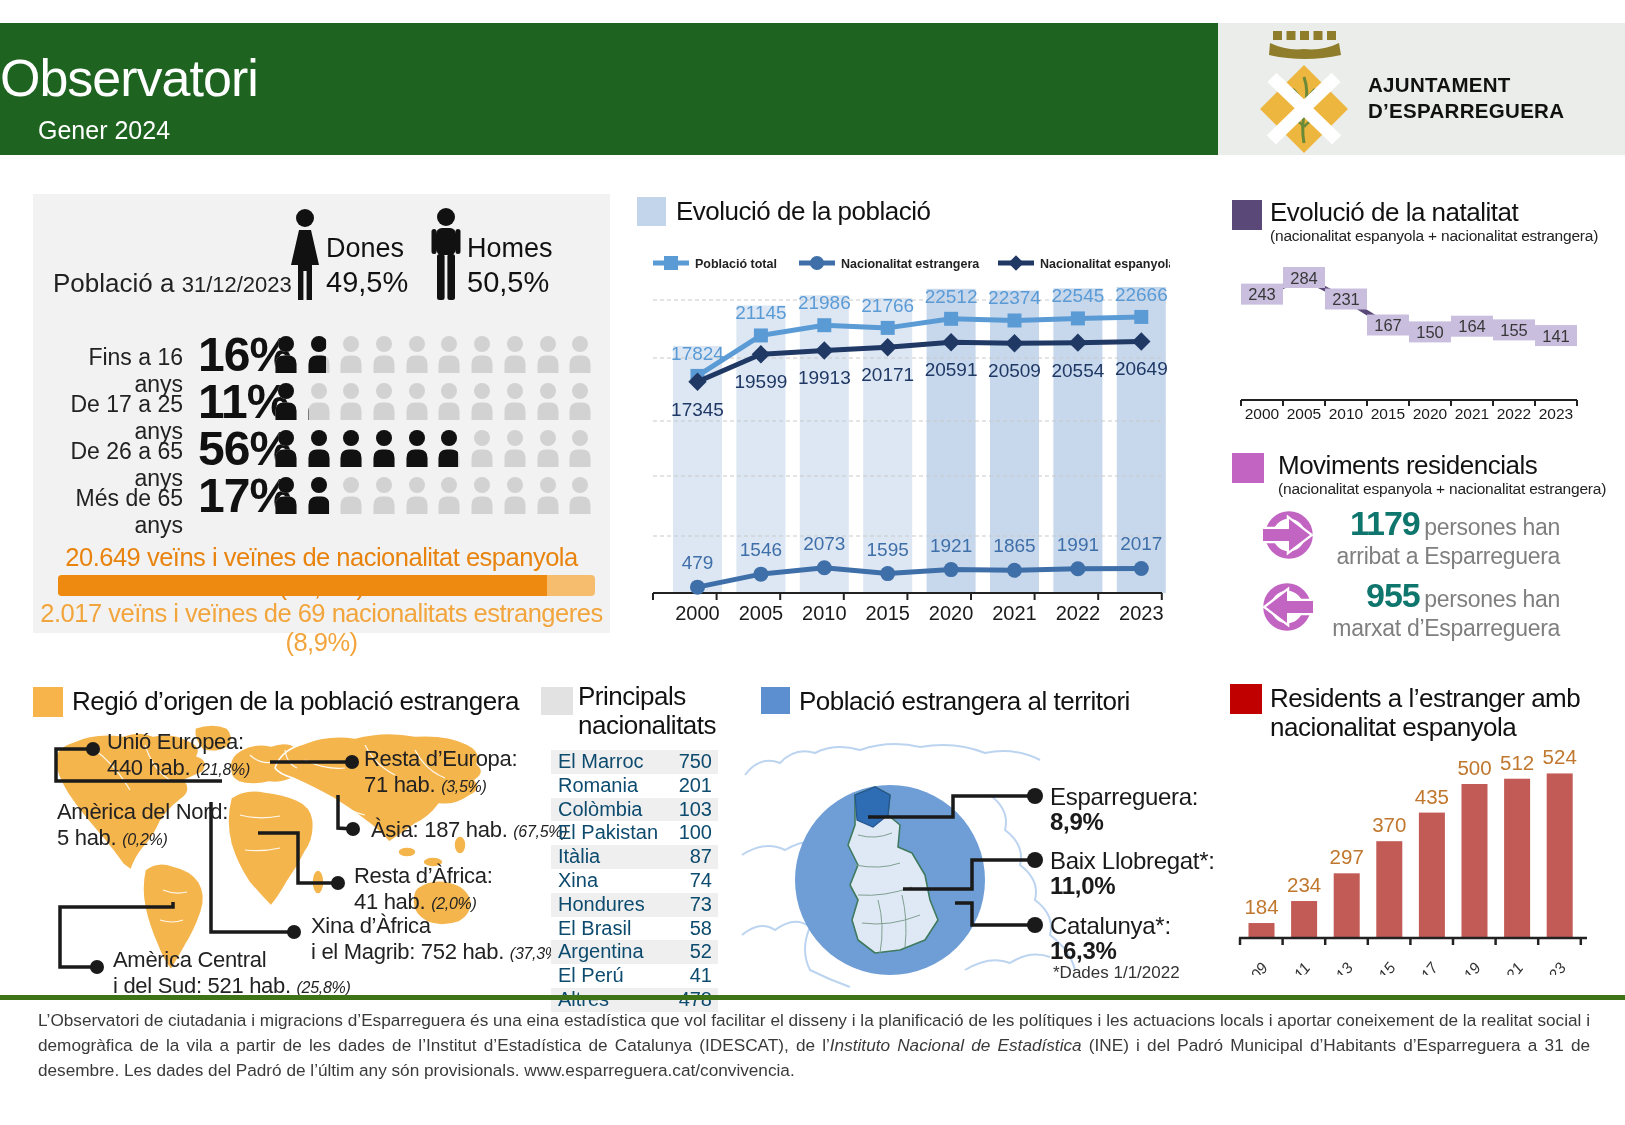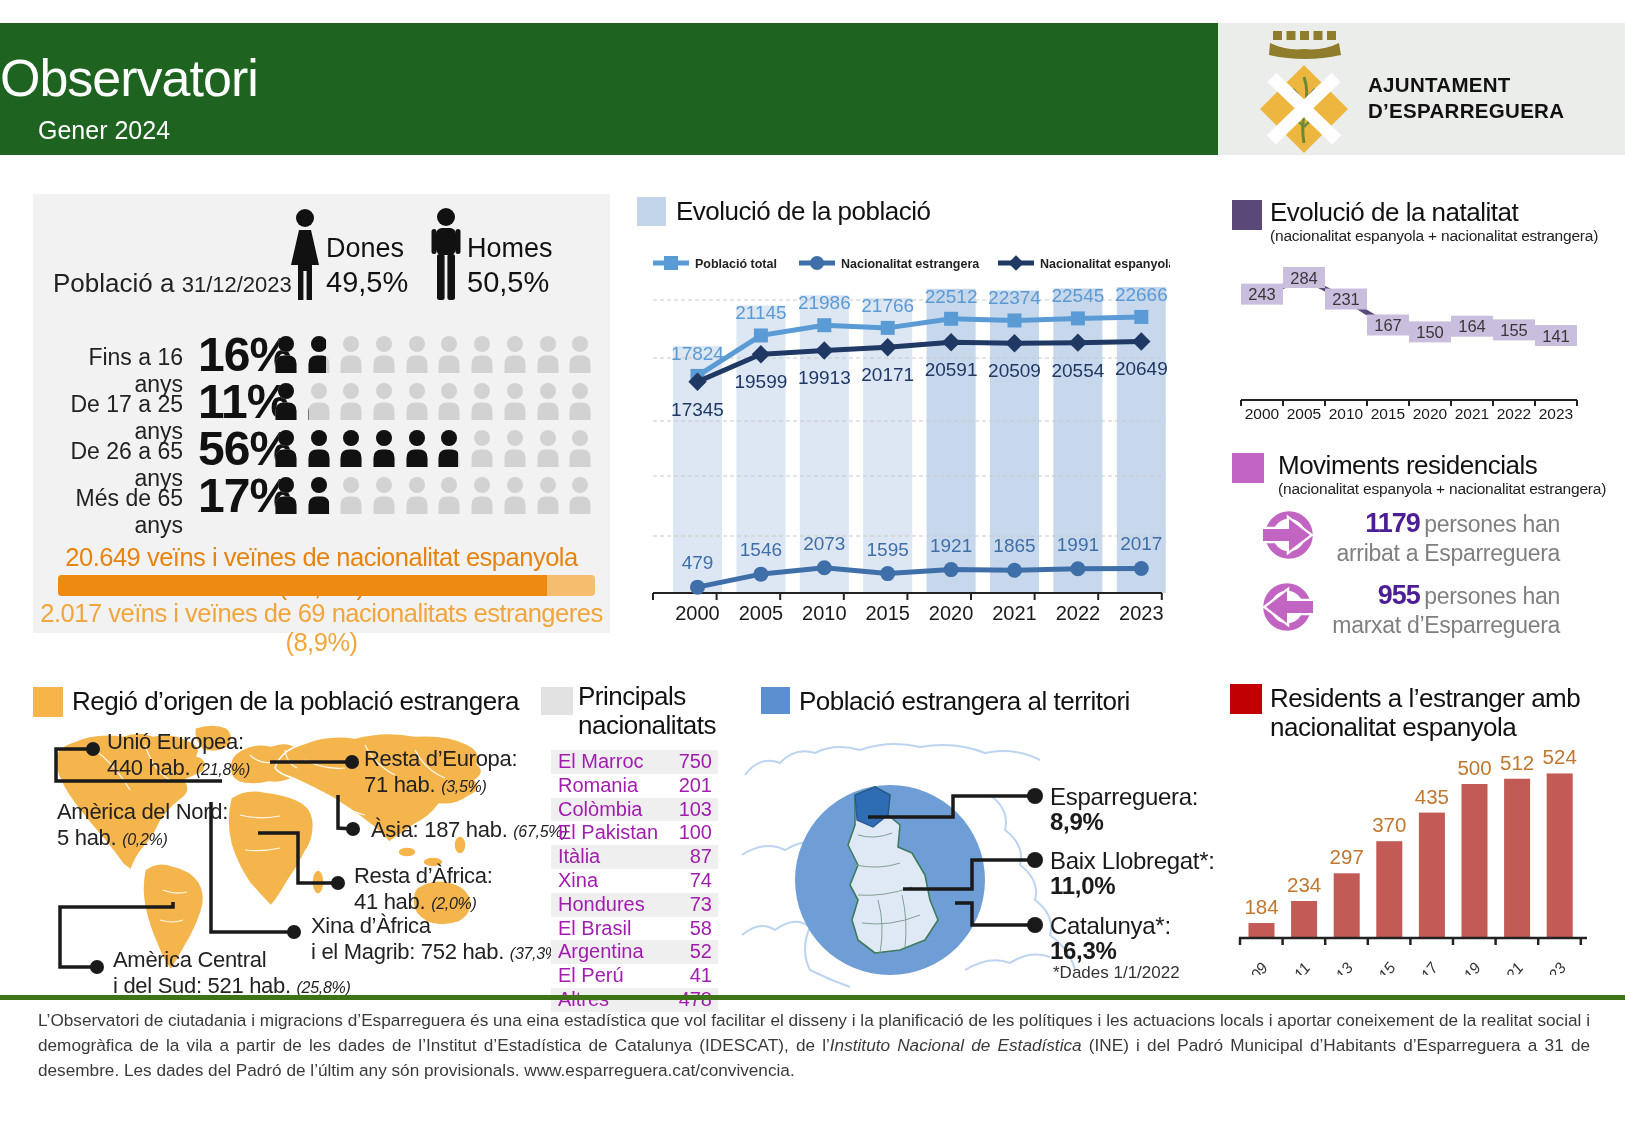--- a/index.html
+++ b/index.html
@@ -27,27 +27,27 @@
   .age-pct{position:absolute;font-size:48px;font-weight:bold;color:#111;letter-spacing:-1px;}
   .icons-wrap{position:absolute;width:330px;height:38px;}
   .icons-row{position:absolute;left:0;top:0;width:330px;height:38px;white-space:nowrap;}
   .icons-clip{position:absolute;left:0;top:0;height:38px;overflow:hidden;}
   .orange1{position:absolute;left:33px;top:543px;width:577px;text-align:center;font-size:25.5px;color:#e8830e;letter-spacing:-0.5px;}
   .orange2{position:absolute;left:33px;top:599px;width:577px;text-align:center;font-size:25.5px;color:#f2a53c;letter-spacing:-0.5px;}
   .obar{position:absolute;left:58px;top:575px;width:537px;height:21px;background:#f5bd6d;border-radius:4px;}
   .obar-fill{position:absolute;left:0;top:0;height:21px;background:#ef8a10;border-radius:4px 0 0 4px;}
   
   .mov-text{position:absolute;width:265px;text-align:right;line-height:27px;}
-  .mov-num{font-size:27px;font-weight:bold;color:#4c1d95;letter-spacing:-1px;}
+  .mov-num{font-size:34px;font-weight:bold;color:#0f766e;letter-spacing:-1px;}
   .mov-gray{font-size:23px;color:#7f7f7f;letter-spacing:-0.3px;}
   
   .co{position:absolute;font-size:22px;line-height:26px;color:#222;letter-spacing:-0.3px;white-space:nowrap;}
   .co .small{font-size:16px;font-style:italic;}
   
-  .ntab{position:absolute;left:551px;top:750px;width:167px;font-size:20px;color:#a21caf;}
+  .ntab{position:absolute;left:551px;top:750px;width:167px;font-size:20px;color:#0c4a6e;}
   .ntab .row{display:flex;justify-content:space-between;height:23.8px;line-height:23.8px;padding:0 6px 0 7px;}
   .ntab .row.odd{background:#efefef;}
   
   .tco{position:absolute;font-size:24px;line-height:25px;color:#1a1a1a;letter-spacing:-0.3px;white-space:nowrap;}
   .tco .pct{font-weight:bold;}
   .tnote{position:absolute;font-size:17px;color:#333;}
   
   .f-line{position:absolute;left:0;top:995px;width:1625px;height:5px;background:#3e7317;}
   .f-text{position:absolute;left:38px;top:1008px;width:1552px;font-size:17.2px;line-height:1.45;color:#3a3a3a;text-align:justify;}
 </style>

